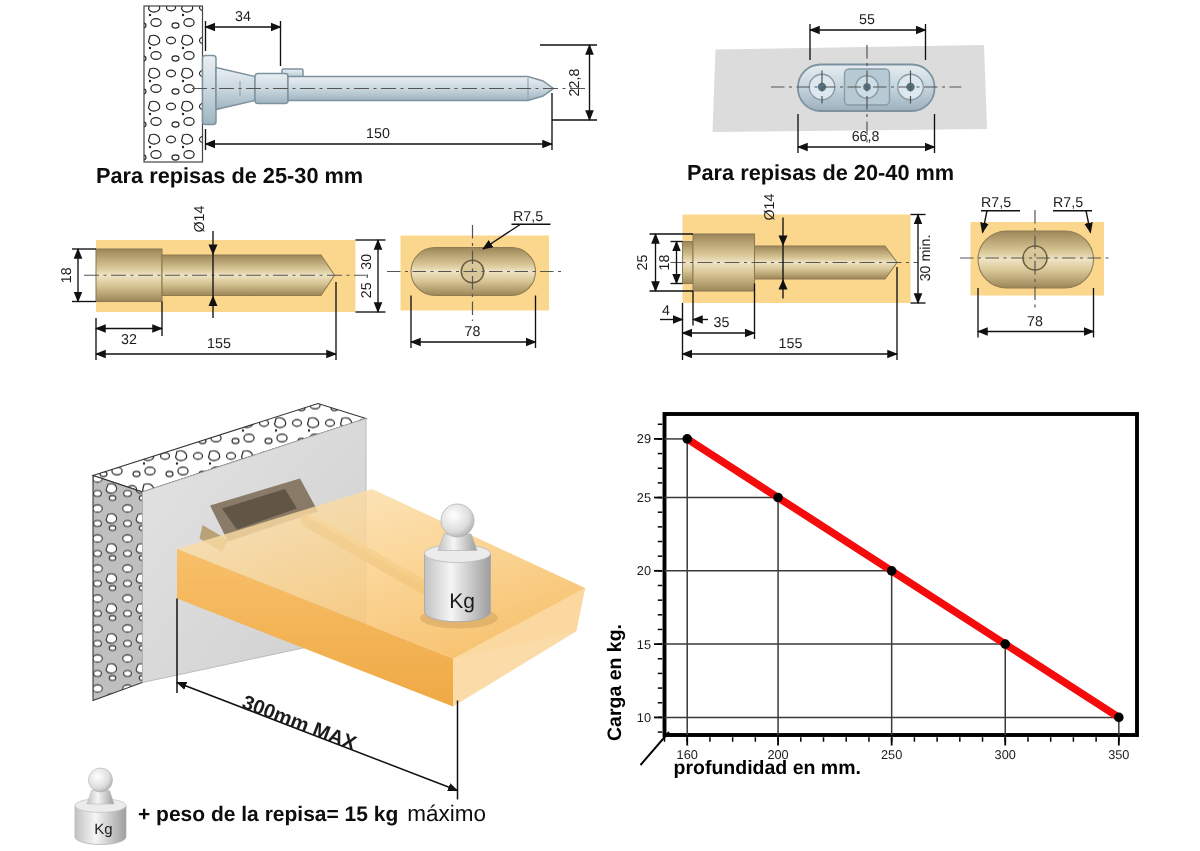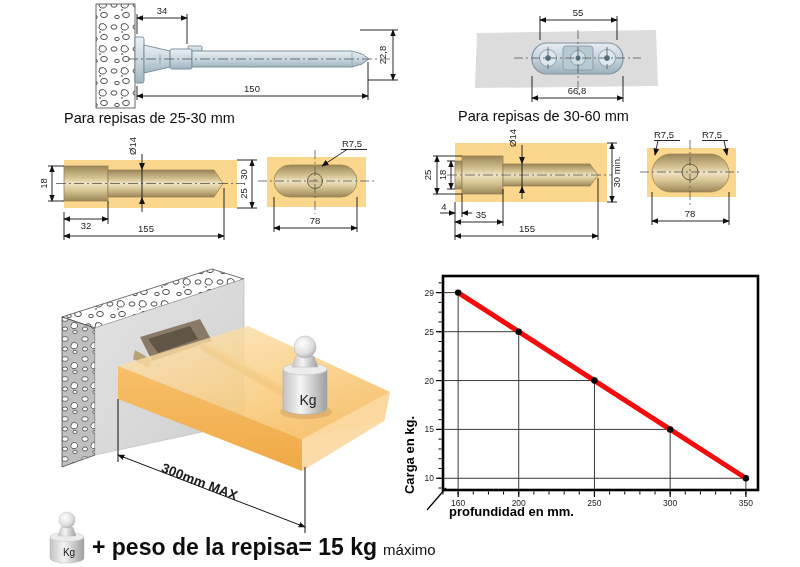--- a/index.html
+++ b/index.html
@@ -1,23 +1,23 @@
 <!DOCTYPE html>
 <html><head>
 <meta charset="utf-8">
 <style>
   html,body{margin:0;padding:0;background:#fff;}
   #page{position:relative;width:800px;height:567px;background:#fff;overflow:hidden;
         font-family:"Liberation Sans",sans-serif;}
   #page svg{position:absolute;overflow:visible;}
   svg text{font-family:"Liberation Sans",sans-serif;fill:#1c1c1c;}
   .dim{font-size:9.5px;fill:#1c1c1c;}
-  .caption{position:absolute;font-weight:normal;font-size:14.5px;color:#0d0d0d;white-space:nowrap;}
+  .caption{position:absolute;font-weight:bold;font-size:14.5px;color:#0d0d0d;white-space:nowrap;}
   .note{position:absolute;left:92px;top:534px;white-space:nowrap;color:#0d0d0d;}
-  .note .main{font-weight:bold;font-size:23px;}
+  .note .main{font-weight:bold;font-size:14px;}
   .note .suffix{font-weight:normal;font-size:15px;margin-left:6px;}
   .axis-label{font-weight:bold;font-size:13px;fill:#000;}
 </style>
 </head>
 <body>
 
 <div id="page">
 
   <svg id="d1" style="left:0;top:0" width="400" height="110" viewBox="0 0 400 110">
     <defs>
@@ -107,21 +107,21 @@
     <text class="dim" x="178" y="16" text-anchor="middle">55</text>
     <g stroke="#111" stroke-width="0.9" fill="none">
       <line x1="132" y1="76" x2="132" y2="102"></line>
       <line x1="223" y1="76" x2="223" y2="102"></line>
       <line x1="132" y1="98" x2="223" y2="98" marker-start="url(#ar2)" marker-end="url(#ar2)"></line>
     </g>
     <text class="dim" x="177" y="94" text-anchor="middle">66,8</text>
   </svg>
 
   <div class="caption" style="left:64px;top:110px">Para repisas de 25-30 mm</div>
-  <div class="caption" style="left:458px;top:108px">Para repisas de 30-60 mm</div>
+  <div class="caption" style="left:458px;top:108px">Para repisas de 20-40 mm</div>
 
   <svg id="d3" style="left:0;top:130px" width="400" height="122" viewBox="0 0 400 122">
     <defs>
       <marker id="ar3" viewBox="0 0 10 10" refX="9" refY="5" markerWidth="8" markerHeight="8" orient="auto-start-reverse">
           <path d="M0,1 L10,5 L0,9 z" fill="#111"></path>
         </marker>
       <linearGradient id="tan3" x1="0" y1="0" x2="0" y2="1">
         <stop offset="0" stop-color="#9c8659"></stop>
           <stop offset="0.35" stop-color="#d7c594"></stop>
         <stop offset="0.5" stop-color="#efe3c4"></stop>

